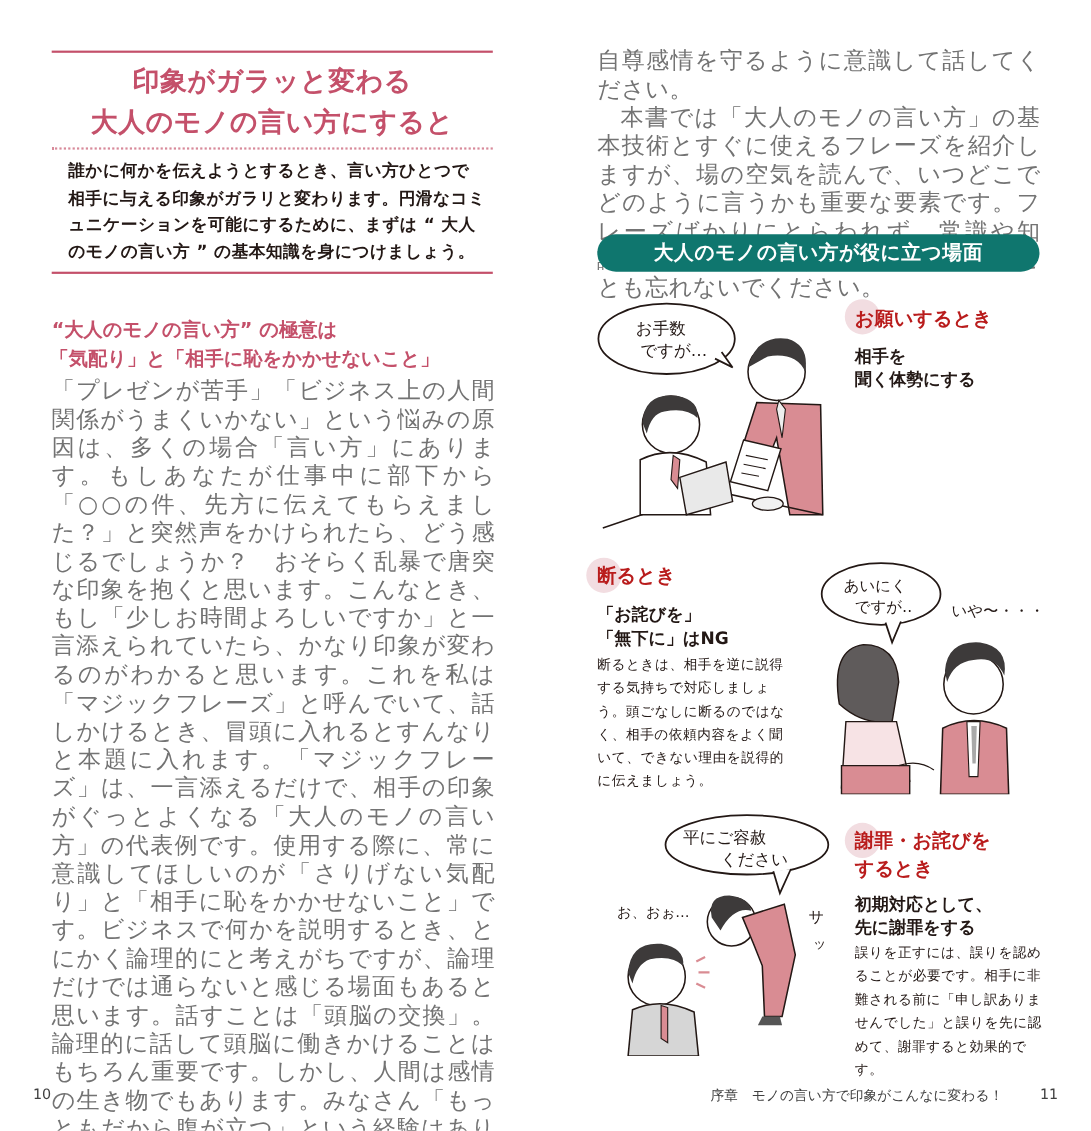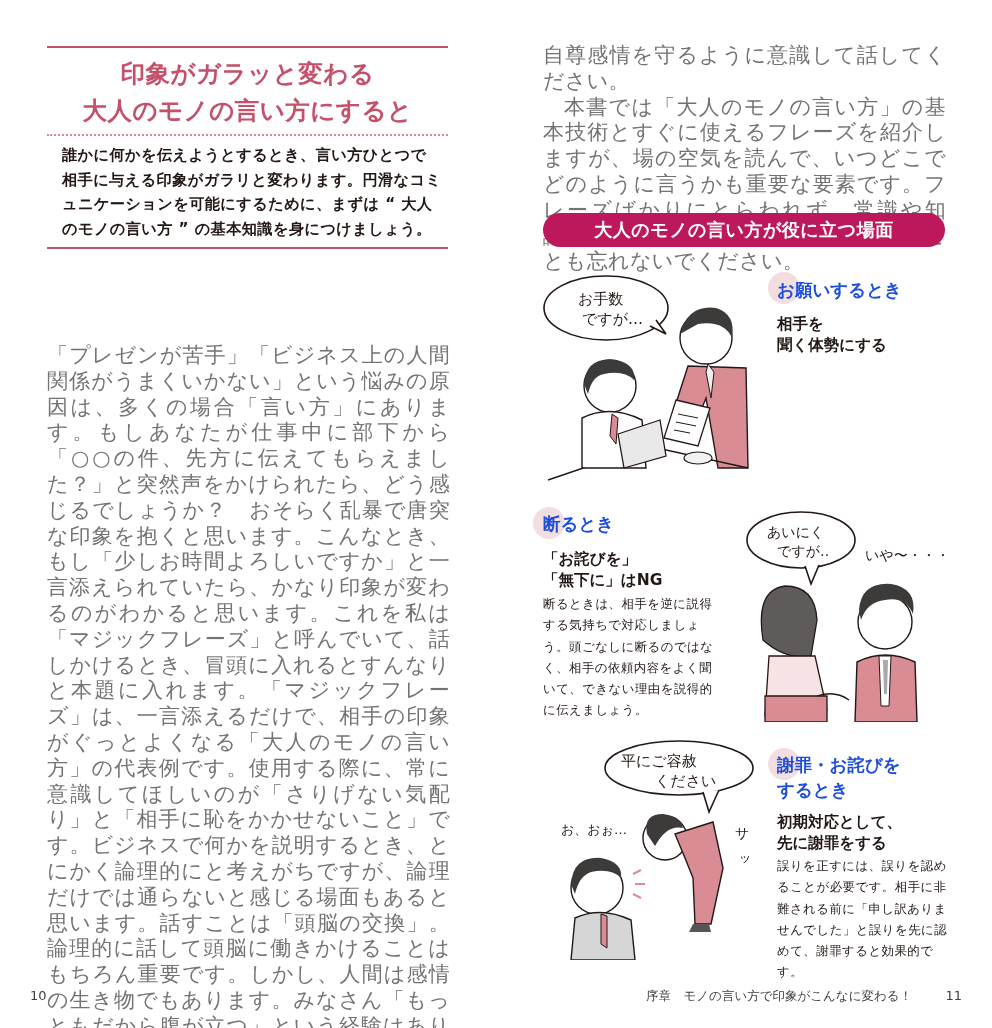--- a/index.html
+++ b/index.html
@@ -19,24 +19,24 @@
 
     .sub-heading { position: absolute; left: 47px; top: 287px; width: 410px; color: #c4506a; font-weight: bold; font-size: 17.5px; line-height: 27px; }
 
     .body-text { position: absolute; font-size: 21px; line-height: 25.8px; color: #737373; letter-spacing: 0.35px; text-align: justify; }
     .body-left { left: 47px; top: 343px; width: 403px; }
     .body-right { left: 543px; top: 43px; width: 403px; }
     .body-text p { margin: 0; }
     .indent { text-indent: 1em; }
 
     
-    .pill { position: absolute; left: 543px; top: 213px; width: 402px; height: 34px; border-radius: 17px; background: #be185d; color: #ffffff; font-weight: bold; font-size: 18px; line-height: 34px; text-align: center; letter-spacing: 0.5px; }
+    .pill { position: absolute; left: 543px; top: 213px; width: 402px; height: 34px; border-radius: 17px; background: #0f766e; color: #ffffff; font-weight: bold; font-size: 18px; line-height: 34px; text-align: center; letter-spacing: 0.5px; }
 
     
-    .scene-title { position: absolute; color: #1d4ed8; font-weight: bold; font-size: 17.5px; line-height: 25px; z-index: 2; }
+    .scene-title { position: absolute; color: #b91c1c; font-weight: bold; font-size: 17.5px; line-height: 25px; z-index: 2; }
     .scene-circle { position: absolute; width: 32px; height: 32px; border-radius: 50%; background: #f2dde1; z-index: 1; }
     .scene-sub { position: absolute; font-weight: bold; font-size: 15.5px; line-height: 21px; color: #231815; }
     .scene-desc { position: absolute; font-size: 12.4px; line-height: 21.3px; color: #231815; letter-spacing: 0.5px; }
 
     .illus { position: absolute; }
 
     .footer { position: absolute; top: 988px; font-size: 12.5px; color: #404040; }
     .pg-num { font-size: 13px; }
   </style>
 </head>
@@ -45,20 +45,24 @@
 <div class="page page-left">
   <div class="hdr-rule-top"></div>
   <div class="hdr-title">
     <div>印象がガラッと変わる</div>
     <div>大人のモノの言い方にすると</div>
   </div>
   <div class="hdr-dots"></div>
   <div class="hdr-lead">誰かに何かを伝えようとするとき、言い方ひとつで相手に与える印象がガラリと変わります。円滑なコミュニケーションを可能にするために、まずは “ 大人のモノの言い方 ” の基本知識を身につけましょう。</div>
   <div class="hdr-rule-bottom"></div>
 
+  <div class="sub-heading">
+    <div>“大人のモノの言い方” の極意は</div>
+    <div style="margin-left:-2px">「気配り」と「相手に恥をかかせないこと」</div>
+  </div>
 
   <div class="body-text body-left">
     <p>「プレゼンが苦手」「ビジネス上の人間関係がうまくいかない」という悩みの原因は、多くの場合「言い方」にあります。もしあなたが仕事中に部下から「○○の件、先方に伝えてもらえました？」と突然声をかけられたら、どう感じるでしょうか？　おそらく乱暴で唐突な印象を抱くと思います。こんなとき、もし「少しお時間よろしいですか」と一言添えられていたら、かなり印象が変わるのがわかると思います。これを私は「マジックフレーズ」と呼んでいて、話しかけるとき、冒頭に入れるとすんなりと本題に入れます。「マジックフレーズ」は、一言添えるだけで、相手の印象がぐっとよくなる「大人のモノの言い方」の代表例です。使用する際に、常に意識してほしいのが「さりげない気配り」と「相手に恥をかかせないこと」です。ビジネスで何かを説明するとき、とにかく論理的にと考えがちですが、論理だけでは通らないと感じる場面もあると思います。話すことは「頭脳の交換」。論理的に話して頭脳に働きかけることはもちろん重要です。しかし、人間は感情の生き物でもあります。みなさん「もっともだから腹が立つ」という経験はありませんか？　そんなときに必要なのが「さりげない気配り」です。相手の立場や気持ちを考えて大人の気配りをすれば、必ず聞く姿勢になってくれます。また、それと同時に「相手に恥をかかせないこと」も重要です。例えば、相手が知らないことを説明するときに「常識ですけど」と言い添えてしまえば、相手は気分を害します。人間の根本にある</p>
   </div>
 
   <div class="footer pg-num" style="left:30px">10</div>
 </div>
 
 <div class="page page-right" style="left:0;width:992px">
   <div class="body-text body-right">

